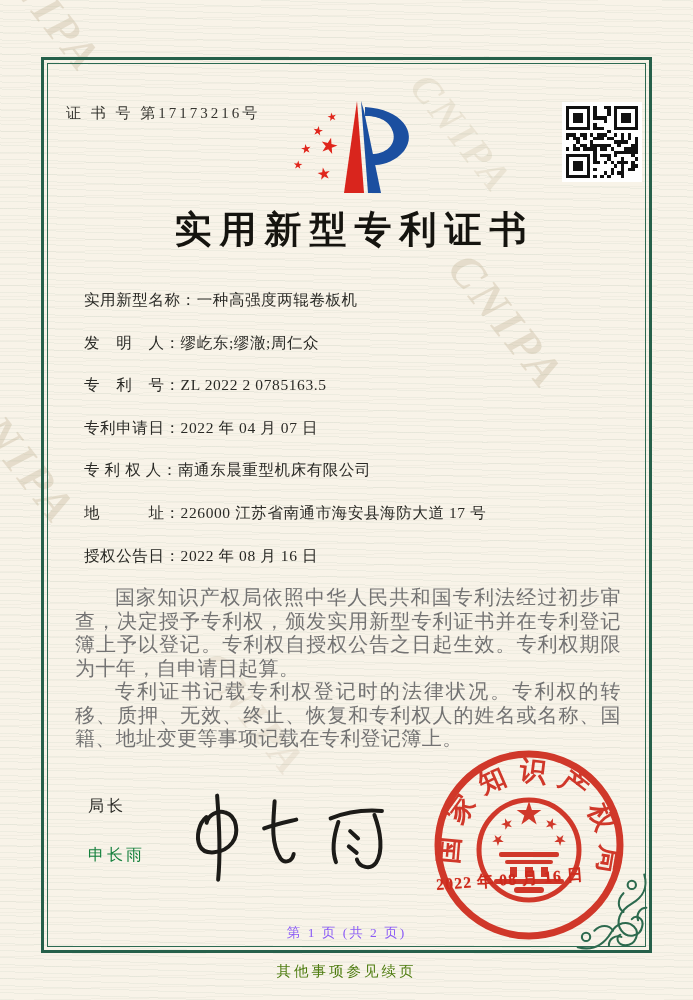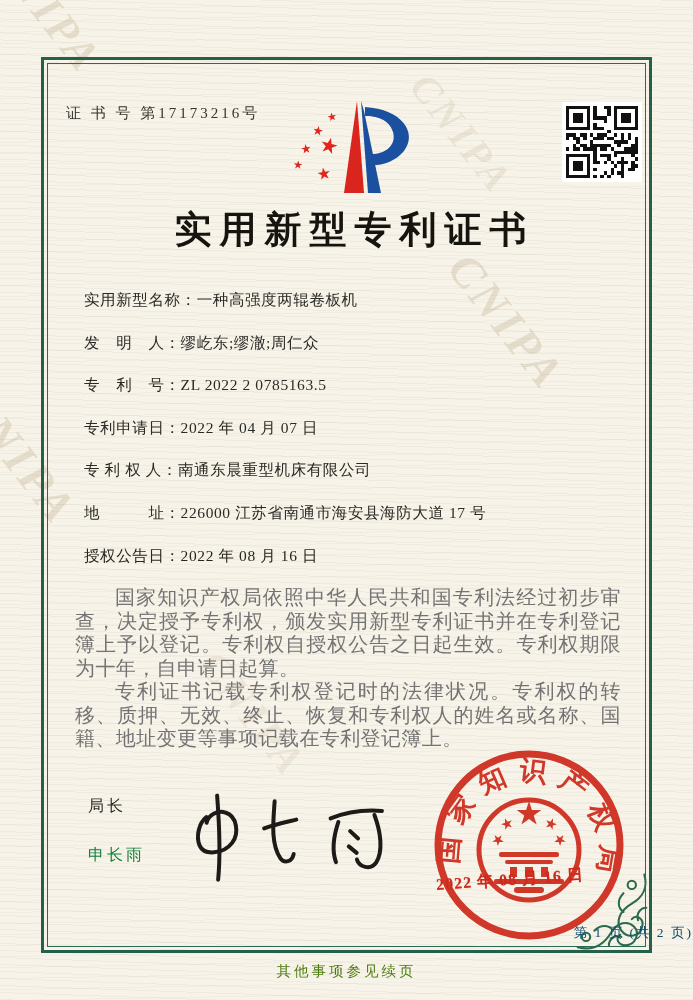--- a/index.html
+++ b/index.html
@@ -70,22 +70,22 @@
   .signature { position:absolute; left:188px; top:786px; width:210px; height:98px; transform:rotate(-2deg); }
 
   .seal { position:absolute; left:422px; top:748px; width:214px; height:192px; opacity:.93; }
   .seal-date {
     position:absolute; left:436px; top:868px; width:200px;
     color:#ce2a1c; font-size:16px; font-weight:bold; letter-spacing:1px;
     transform:rotate(-4deg); white-space:nowrap; text-shadow:0 0 1px rgba(206,42,28,.4);
   }
 
   .page-no {
-    position:absolute; left:0; right:0; top:924px; text-align:right;
-    font-size:13.5px; letter-spacing:2px; color:#0c4a6e;
+    position:absolute; left:0; right:0; top:924px; text-align:center;
+    font-size:13.5px; letter-spacing:2px; color:#8b5cf6;
   }
   .continuation {
     position:absolute; left:0; right:0; top:962px; text-align:center;
     font-size:14.5px; letter-spacing:3px; color:#4d7c0f;
   }
 </style>
 </head>
 <body>
 
 <div class="texture"></div>

